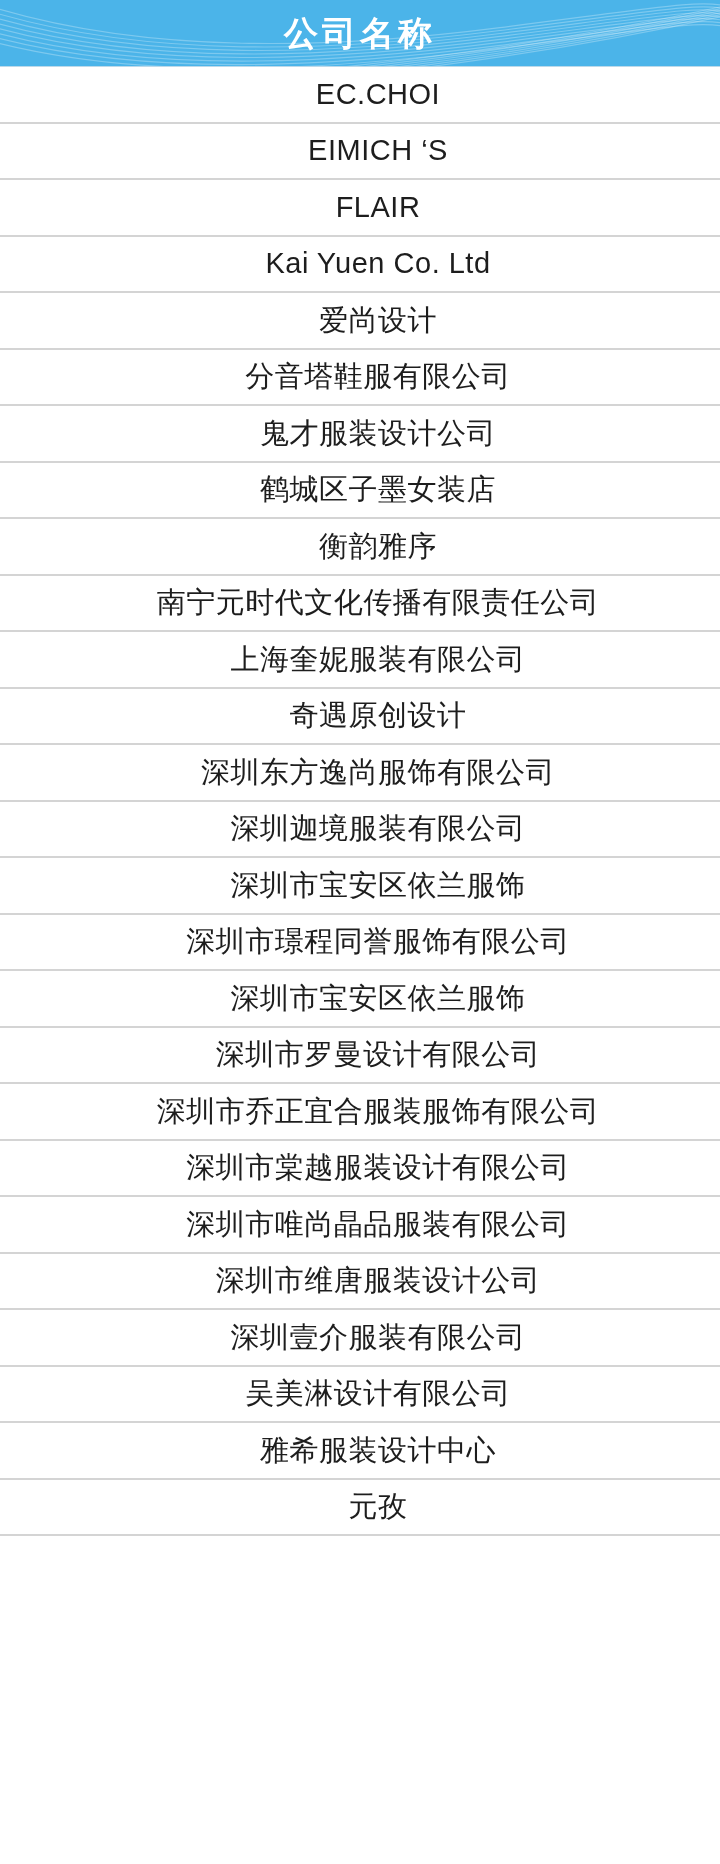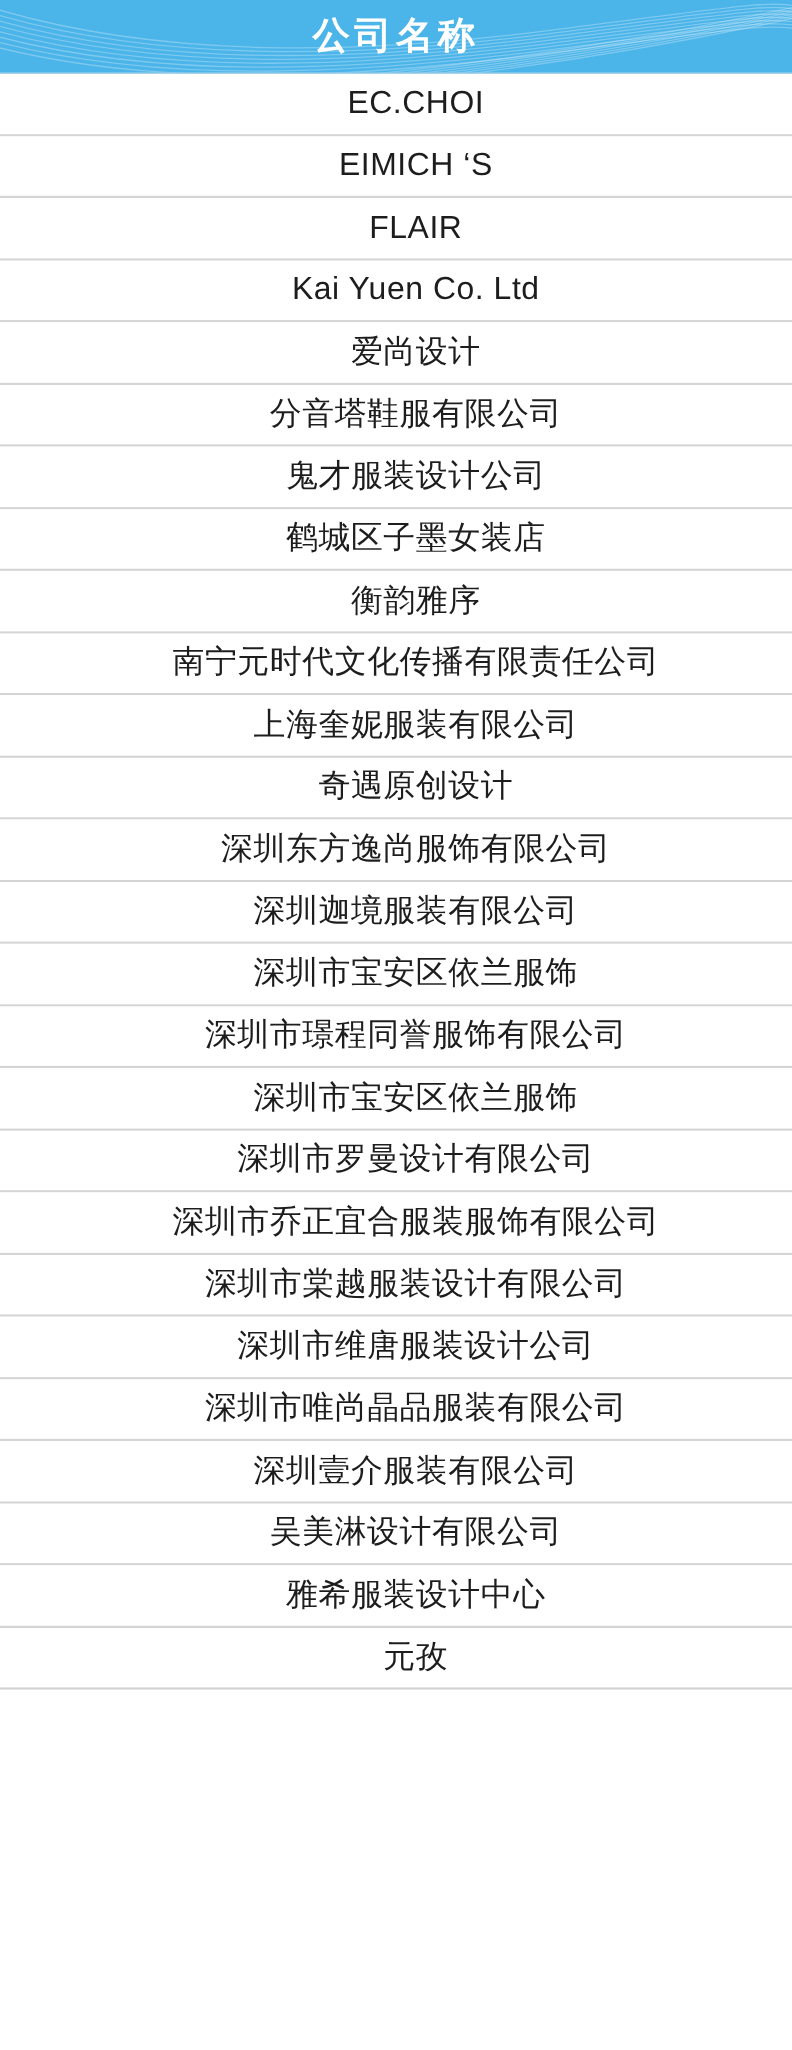--- a/index.html
+++ b/index.html
@@ -149,24 +149,24 @@
       <div class="table-row">
       <span class="company-name">深圳市罗曼设计有限公司</span>
     </div>
       <div class="table-row">
       <span class="company-name">深圳市乔正宜合服装服饰有限公司</span>
     </div>
       <div class="table-row">
       <span class="company-name">深圳市棠越服装设计有限公司</span>
     </div>
       <div class="table-row">
-      <span class="company-name">深圳市维唐服装设计公司</span>
+      <span class="company-name">深圳市唯尚晶品服装有限公司</span>
     </div>
       <div class="table-row">
-      <span class="company-name">深圳市唯尚晶品服装有限公司</span>
+      <span class="company-name">深圳市维唐服装设计公司</span>
     </div>
       <div class="table-row">
       <span class="company-name">深圳壹介服装有限公司</span>
     </div>
       <div class="table-row">
       <span class="company-name">吴美淋设计有限公司</span>
     </div>
       <div class="table-row">
       <span class="company-name">雅希服装设计中心</span>
     </div>

